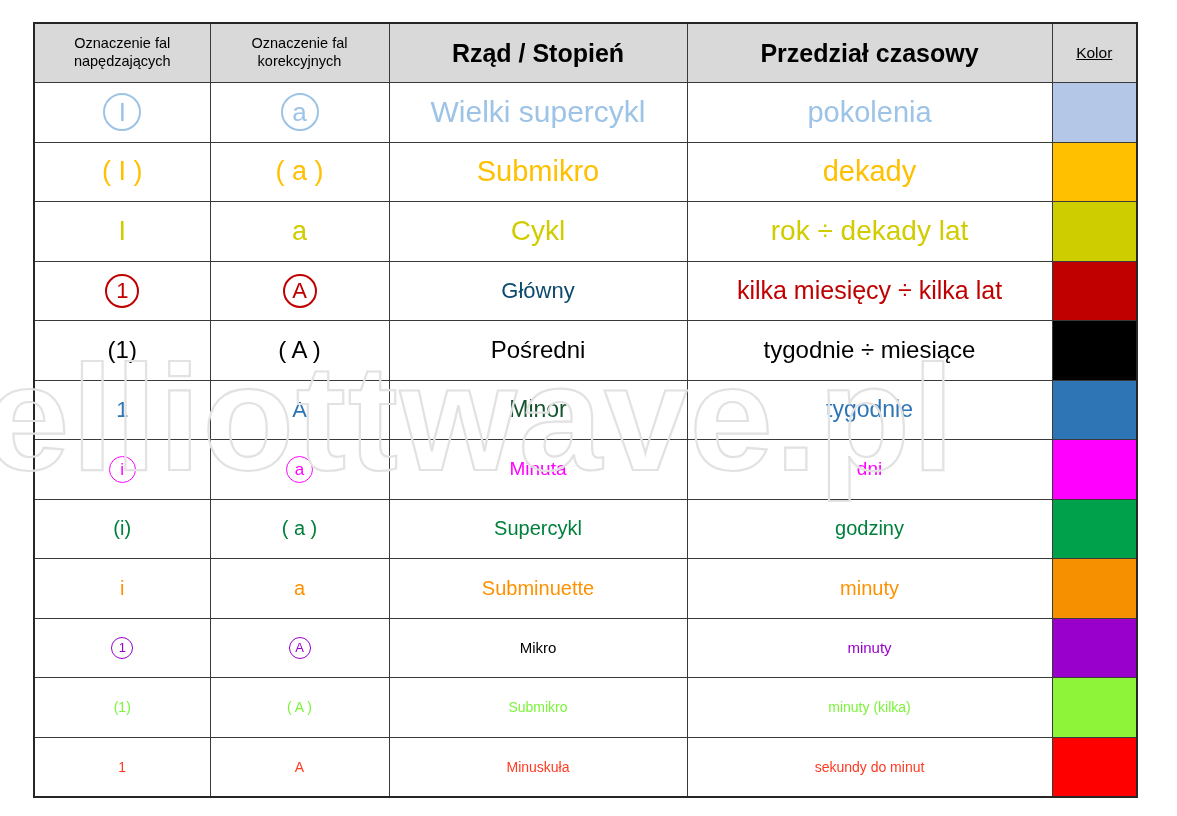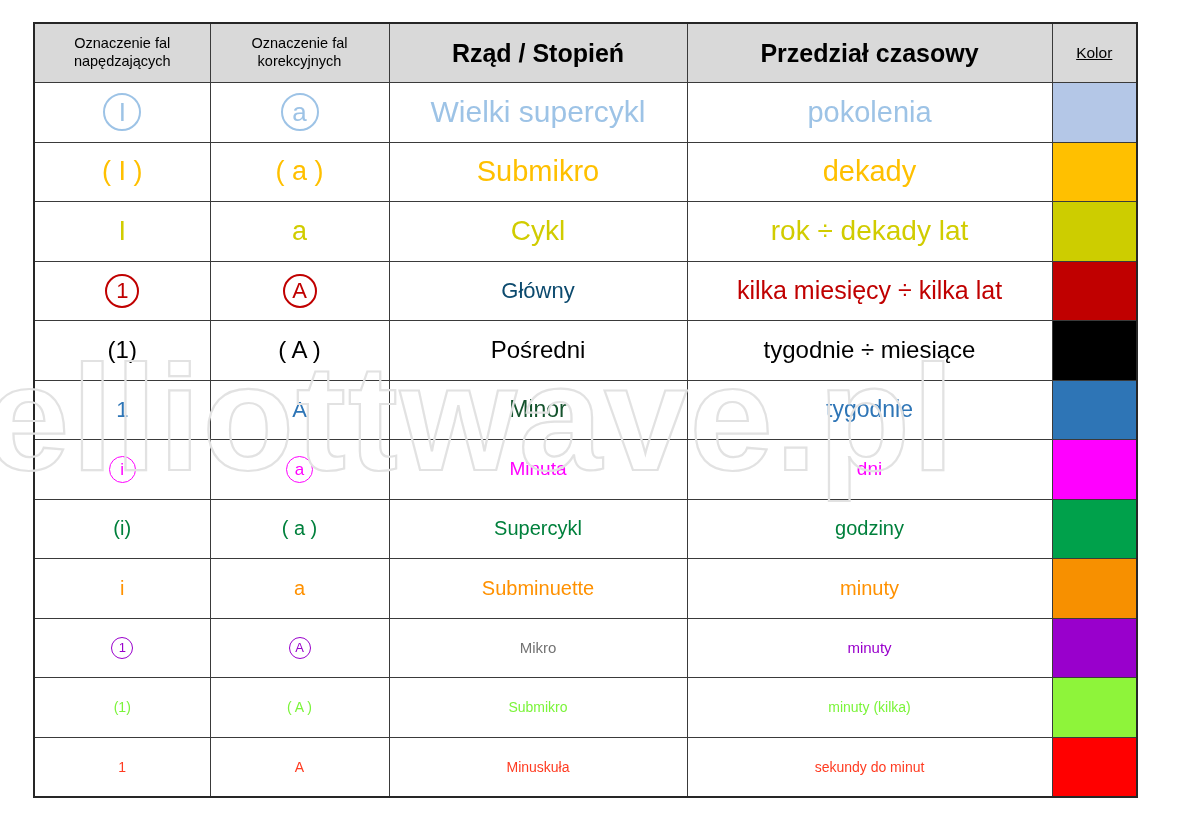--- a/index.html
+++ b/index.html
@@ -217,21 +217,21 @@
           <td class="cell-sym" style="color: rgb(255, 145, 0); font-size: 20px;"><span>a</span></td>
           <td class="cell-deg" style="color: rgb(255, 145, 0); font-size: 20px; margin-left: 48px;">Subminuette</td>
           <td class="cell-time" style="color: rgb(255, 145, 0); font-size: 20px;">minuty</td>
           <td class="cell-color">
             <span class="swatch" style="background: rgb(247, 144, 0);"></span>
           </td>
         </tr>
         <tr>
           <td class="cell-sym" style="color: rgb(153, 0, 204); font-size: 13px;"><span class="circ" style="width: 22px; height: 22px; border-width: 1.6px; border-color: rgb(153, 0, 204);">1</span></td>
           <td class="cell-sym" style="color: rgb(153, 0, 204); font-size: 13px;"><span class="circ" style="width: 22px; height: 22px; border-width: 1.6px; border-color: rgb(153, 0, 204);">A</span></td>
-          <td class="cell-deg" style="color: #737373; font-size: 15px;">Mikro</td>
+          <td class="cell-deg" style="color: #000000; font-size: 15px;">Mikro</td>
           <td class="cell-time" style="color: rgb(153, 0, 204); font-size: 15px;">minuty</td>
           <td class="cell-color">
             <span class="swatch" style="background: rgb(153, 0, 204);"></span>
           </td>
         </tr>
         <tr>
           <td class="cell-sym" style="color: rgb(123, 244, 58); font-size: 14px;"><span>(1)</span></td>
           <td class="cell-sym" style="color: rgb(123, 244, 58); font-size: 14px;"><span>( A )</span></td>
           <td class="cell-deg" style="color: rgb(123, 244, 58); font-size: 14px; margin-left: 36px;">Submikro</td>
           <td class="cell-time" style="color: rgb(123, 244, 58); font-size: 14px;">minuty (kilka)</td>

